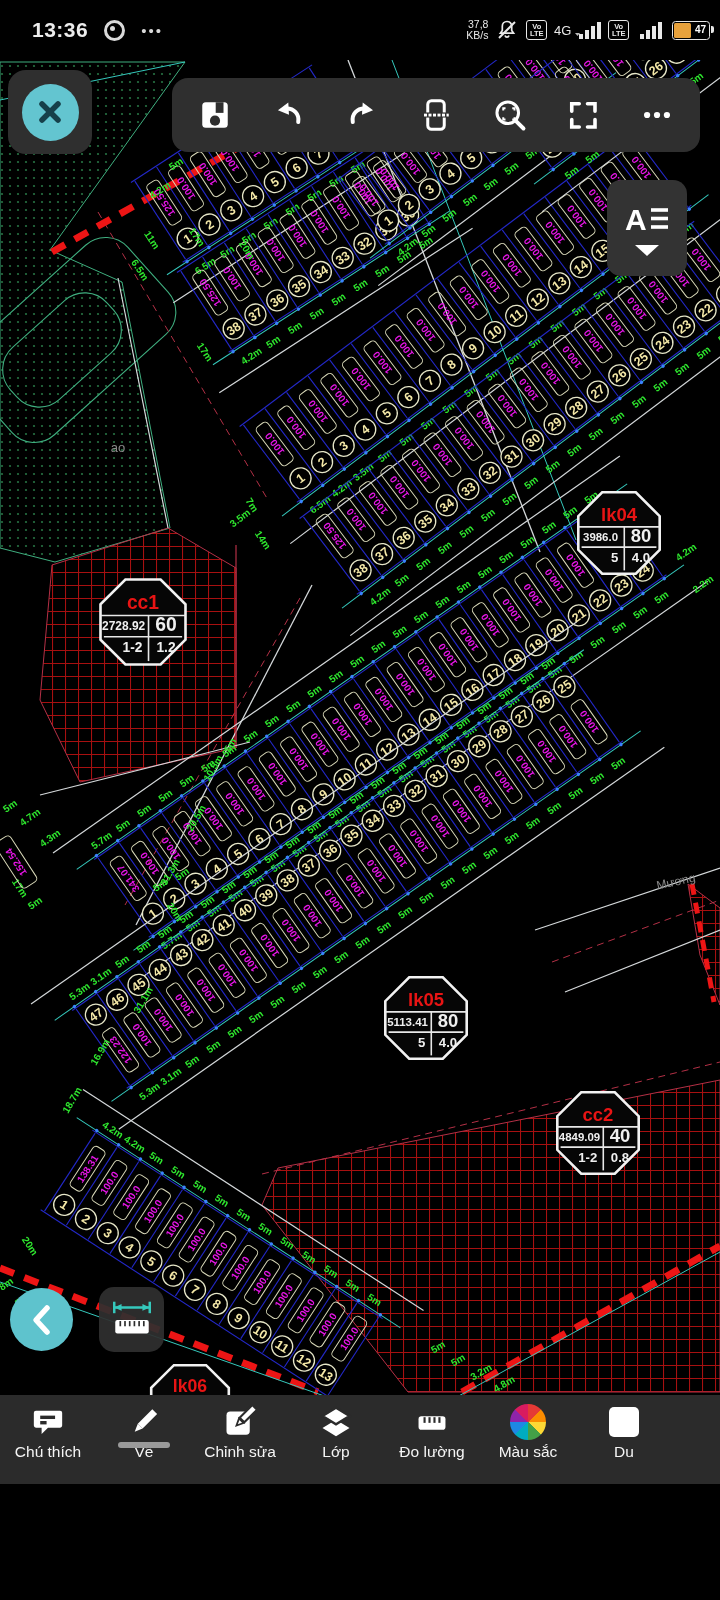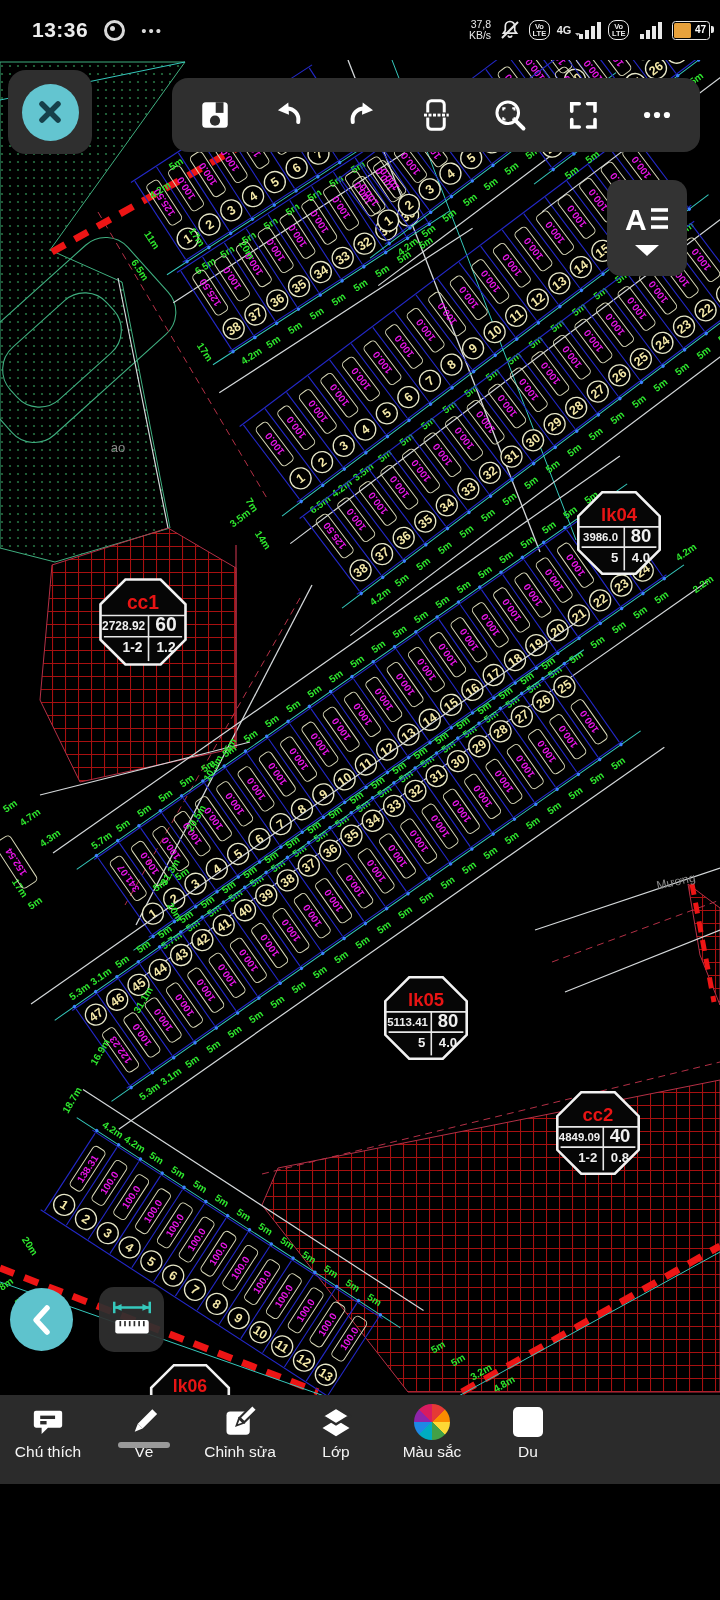--- a/index.html
+++ b/index.html
@@ -8,23 +8,23 @@
   
   .statusbar{position:absolute;left:0;top:0;width:720px;height:60px;background:#000;color:#ececec;
     display:flex;align-items:center;box-sizing:border-box;padding:0 10px 0 32px;z-index:40;}
   .sb-left{display:flex;align-items:center;gap:16px;}
   .sb-time{font-size:21px;letter-spacing:.5px;font-weight:bold;}
   .chrome{width:15px;height:15px;border-radius:50%;border:3px solid #d9d9d9;position:relative;}
   .chrome::after{content:"";position:absolute;left:3px;top:3px;width:5px;height:5px;border-radius:50%;background:#d9d9d9;}
   .sb-dots{font-size:15px;letter-spacing:2px;color:#d9d9d9;}
   .sb-right{margin-left:auto;display:flex;align-items:center;gap:7px;}
   .speed{font-size:10.5px;line-height:11px;text-align:right;font-weight:normal;color:#e8e8e8;}
-  .volte{border:1.2px solid #e8e8e8;border-radius:8px;font-size:7.5px;line-height:7.5px;font-weight:bold;
+  .volte{border:1.2px solid #e8e8e8;border-radius:3px;font-size:7.5px;line-height:7.5px;font-weight:bold;
     padding:1.5px 2.5px;text-align:center;color:#e8e8e8;}
-  .fourg{font-size:11px;font-weight:bold;margin-right:-3px;color:#e8e8e8;}
+  .fourg{font-size:13px;font-weight:normal;margin-right:-3px;color:#e8e8e8;}
   .bat{width:36px;height:17px;border:1.6px solid #e6e6e6;border-radius:3.5px;position:relative;margin-left:3px;}
   .bat::after{content:"";position:absolute;right:-5px;top:4px;width:2.6px;height:7px;background:#e6e6e6;border-radius:0 2px 2px 0;}
   .bat-fill{position:absolute;left:1px;top:1px;bottom:1px;width:46%;background:#e8a23c;border-radius:1.5px;}
   .bat-num{position:absolute;right:3px;top:2.5px;font-size:10px;color:#fff;font-weight:bold;}
   
   .closecard{position:absolute;left:8px;top:70px;width:84px;height:84px;background:#2f2f2f;border-radius:18px;
     display:flex;align-items:center;justify-content:center;z-index:30;}
   .closebtn{width:57px;height:57px;border-radius:50%;background:#63c5d0;display:flex;align-items:center;justify-content:center;cursor:pointer;}
   .ttb{position:absolute;left:172px;top:78px;width:528px;height:74px;background:#2f2f2f;border-radius:16px;
     display:flex;align-items:center;justify-content:space-around;z-index:30;padding:0 6px;box-sizing:border-box;}
@@ -1538,20 +1538,34 @@
         <div class="btb-ic">
           <svg width="36" height="36" viewBox="0 0 24 24">
             <polygon points="12,10.5 21,16 12,21.5 3,16" fill="#fff"></polygon>
             <polygon points="12,2.5 21,8 12,13.5 3,8" fill="#fff" stroke="#2b2b2b" stroke-width="1.6"></polygon>
           </svg>
         </div>
         <div class="btb-lbl">Lớp</div>
       </div>
       <div class="btb-item">
         <div class="btb-ic">
+          <svg width="38" height="34" viewBox="0 0 24 24">
+            <rect x="2.5" y="8" width="19" height="9.5" rx="2" fill="#fff"></rect>
+            <g fill="#2b2b2b">
+              <rect x="6" y="8.6" width="1.5" height="4"></rect>
+              <rect x="9.5" y="8.6" width="1.5" height="4"></rect>
+              <rect x="13" y="8.6" width="1.5" height="4"></rect>
+              <rect x="16.5" y="8.6" width="1.5" height="4"></rect>
+            </g>
+          </svg>
+        </div>
+        <div class="btb-lbl">Đo lường</div>
+      </div>
+      <div class="btb-item">
+        <div class="btb-ic">
           <div class="wheel"></div>
         </div>
         <div class="btb-lbl">Màu sắc</div>
       </div>
       <div class="btb-item">
         <div class="btb-ic">
           <div class="partial-ic"></div>
         </div>
         <div class="btb-lbl">Du</div>
       </div>

